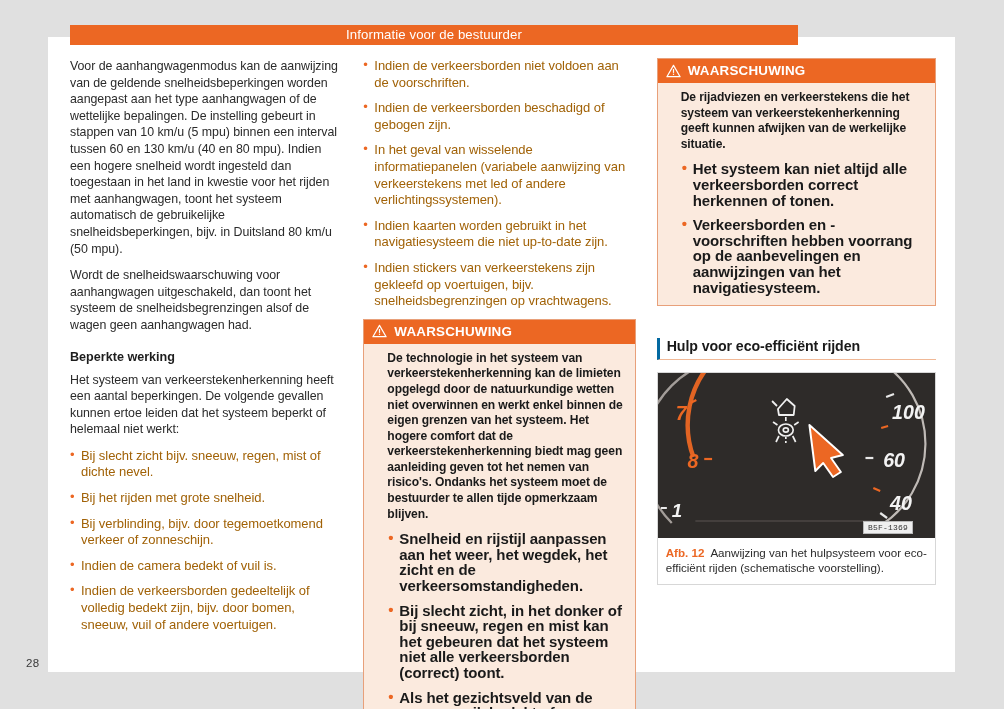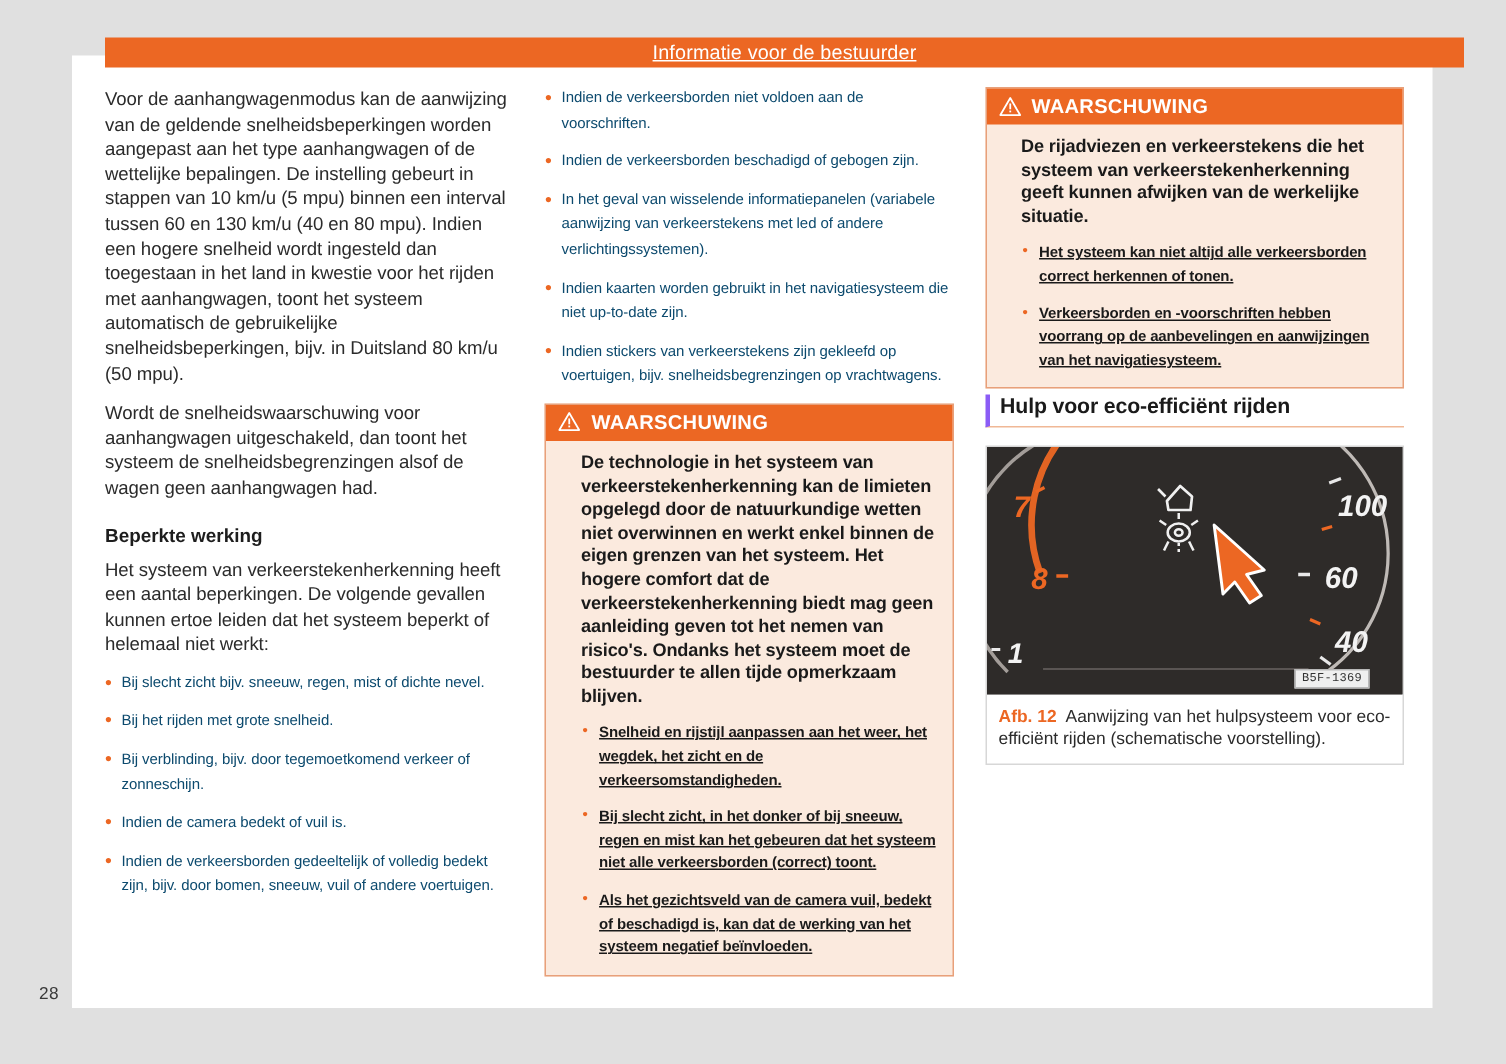--- a/index.html
+++ b/index.html
@@ -32,29 +32,28 @@
     font-size: 11.5px;
     color: #3a3a3a;
     letter-spacing: .3px;
   }
 
   
   .running-header {
     position: absolute;
     left: 70px;
     top: 25px;
-    width: 906px;
+    width: 728px;
     height: 20px;
     background: #ec6723;
     color: #ffffff;
     font-size: 13.2px;
     line-height: 20px;
     text-align: center;
     letter-spacing: .1px;
-    text-decoration: underline;
   }
 
   
   .columns {
     position: absolute;
     left: 70px;
     top: 58px;
     width: 866px;
     height: 600px;
     display: flex;
@@ -83,23 +82,23 @@
 
   ul.bullets {
     list-style: none;
     margin: 0;
     padding: 0;
   }
   ul.bullets li {
     position: relative;
     padding-left: 11px;
     margin-bottom: 9px;
-    font-size: 10px;
+    font-size: 13px;
     line-height: 16.6px;
-    color: #0c4a6e;
+    color: #a16207;
     letter-spacing: -.05px;
   }
   ul.bullets li::before {
     content: "\2022";
     position: absolute;
     left: 0;
     top: -1px;
     color: #ec6723;
     font-size: 13px;
   }
@@ -140,40 +139,39 @@
   }
   .warnbox-body ul {
     list-style: none;
     margin: 0;
     padding: 0;
   }
   .warnbox-body ul li {
     position: relative;
     padding-left: 12px;
     margin-bottom: 9px;
-    font-size: 10px;
+    font-size: 15px;
     line-height: 15.6px;
     font-weight: bold;
     color: #1a1a1a;
     letter-spacing: -.1px;
-    text-decoration: underline;
   }
   .warnbox-body ul li:last-child { margin-bottom: 1px; }
   .warnbox-body ul li::before {
     content: "\2022";
     position: absolute;
     left: 1px;
     top: -1px;
     color: #ec6723;
   }
 
   
   .section-head {
-    margin-top: 4px;
-    border-left: 3px solid #8b5cf6;
+    margin-top: 32px;
+    border-left: 3px solid #0369a1;
     border-bottom: 1px solid #f0b896;
     padding: 0 0 5px 7px;
     font-size: 14.2px;
     font-weight: bold;
     color: #1a1a1a;
     letter-spacing: -.1px;
   }
 
   
   .figure {

